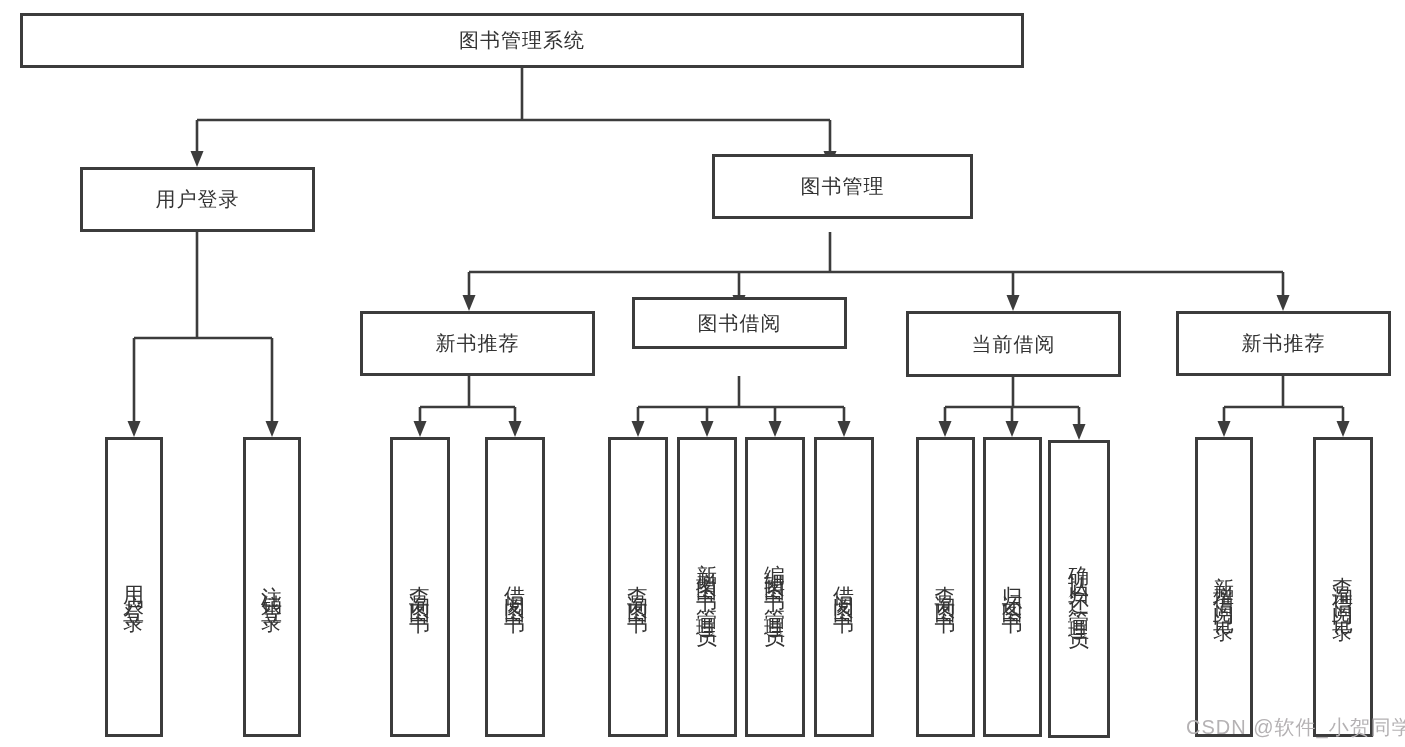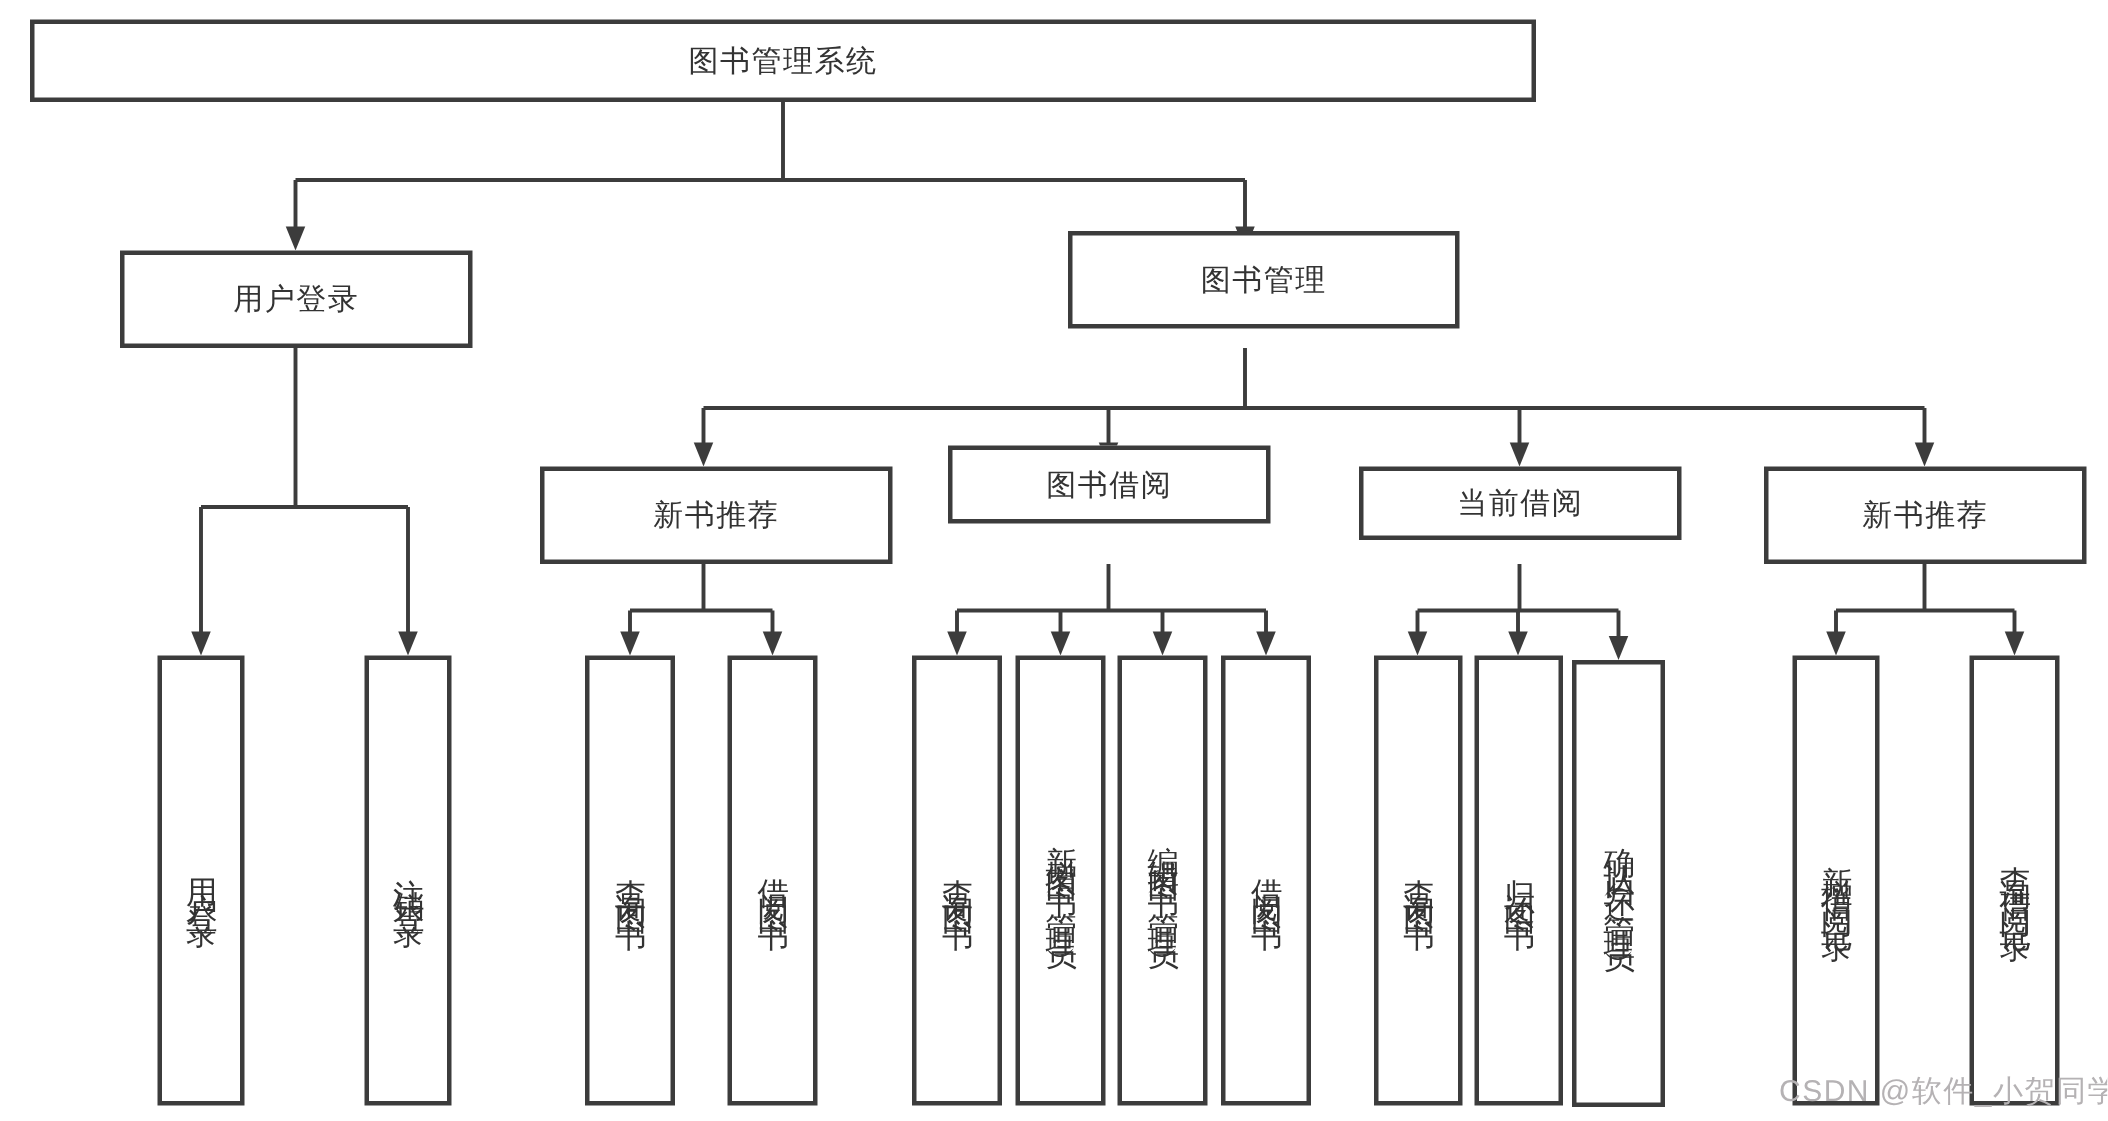--- a/index.html
+++ b/index.html
@@ -89,21 +89,21 @@
     </g>
   </svg>
 
   <div class="box" style="left:20px;top:13px;width:1004px;height:55px">图书管理系统</div>
 
   <div class="box" style="left:80px;top:167px;width:235px;height:65px">用户登录</div>
   <div class="box" style="left:712px;top:154px;width:261px;height:65px">图书管理</div>
 
   <div class="box" style="left:360px;top:311px;width:235px;height:65px">新书推荐</div>
   <div class="box" style="left:632px;top:297px;width:215px;height:52px">图书借阅</div>
-  <div class="box" style="left:906px;top:311px;width:215px;height:49px">当前借阅</div>
+  <div class="box" style="left:906px;top:311px;width:215px;height:66px">当前借阅</div>
   <div class="box" style="left:1176px;top:311px;width:215px;height:65px">新书推荐</div>
 
   <div class="box vbox" style="left:105px;top:437px;width:58px;height:300px">用户登录</div>
   <div class="box vbox" style="left:243px;top:437px;width:58px;height:300px">注销登录</div>
 
   <div class="box vbox" style="left:390px;top:437px;width:60px;height:300px">查询图书</div>
   <div class="box vbox" style="left:485px;top:437px;width:60px;height:300px">借阅图书</div>
 
   <div class="box vbox" style="left:608px;top:437px;width:60px;height:300px">查询图书</div>
   <div class="box vbox" style="left:677px;top:437px;width:60px;height:300px">新增图书（管理员）</div>

